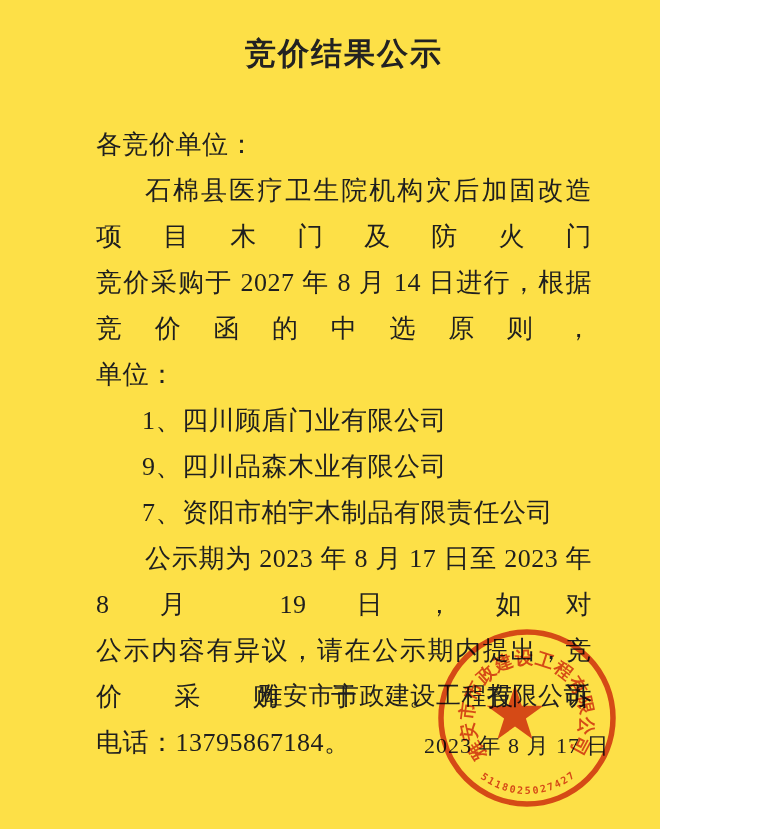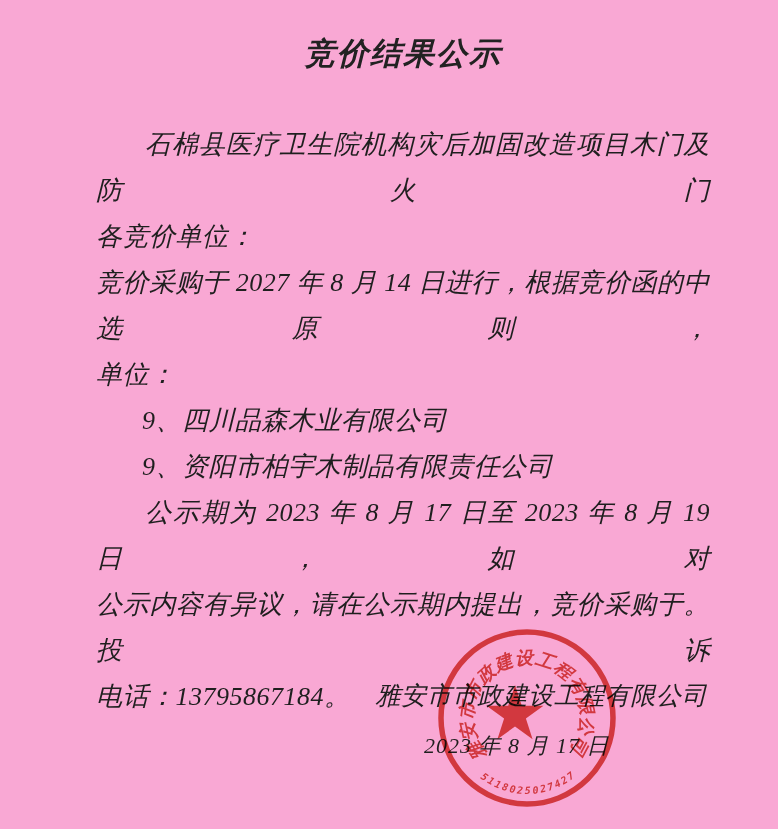--- a/index.html
+++ b/index.html
@@ -2,27 +2,26 @@
 <html><head>
 <meta charset="utf-8">
 <style>
   html, body {
     margin: 0;
     padding: 0;
     background: #ffffff;
   }
   .page {
     position: relative;
-    width: 778px;
+    width: 660px;
     height: 829px;
-    background: #f9a8d4;
+    background: #fde047;
     overflow: hidden;
     font-family: "Liberation Serif", "DejaVu Serif", serif;
     color: #1f1f1f;
-    font-style: italic;
   }
   .content {
     padding: 34px 68px 0 96px;
   }
   .doc-title {
     margin: 0 0 48px 0;
     font-family: "Liberation Sans", "DejaVu Sans", sans-serif;
     font-size: 31px;
     font-weight: 700;
     line-height: 40px;
@@ -89,26 +88,27 @@
   }
 </style>
 </head>
 <body>
 
 <div class="page">
   <div class="content">
 
     <h1 class="doc-title">竞价结果公示</h1>
 
+    <div class="line">各竞价单位：</div>
     <div class="line indent fill">石棉县医疗卫生院机构灾后加固改造项目木门及防火门</div>
-    <div class="line">各竞价单位：</div>
     <div class="line fill">竞价采购于 2027 年 8 月 14 日进行，根据竞价函的中选原则，</div>
     <div class="line">单位：</div>
+    <div class="line list">1、四川顾盾门业有限公司</div>
     <div class="line list">9、四川品森木业有限公司</div>
-    <div class="line list">9、资阳市柏宇木制品有限责任公司</div>
+    <div class="line list">7、资阳市柏宇木制品有限责任公司</div>
     <div class="line indent fill">公示期为 2023 年 8 月 17 日至 2023 年 8 月 19 日，如对</div>
     <div class="line fill">公示内容有异议，请在公示期内提出，竞价采购于。投诉</div>
     <div class="line">电话：13795867184。</div>
 
   </div>
 
   <div class="signature-company">雅安市市政建设工程有限公司</div>
   <div class="signature-date">2023 年 8 月 17 日</div>
 
   <svg class="stamp" viewBox="-100 -100 200 200" xmlns="http://www.w3.org/2000/svg">

